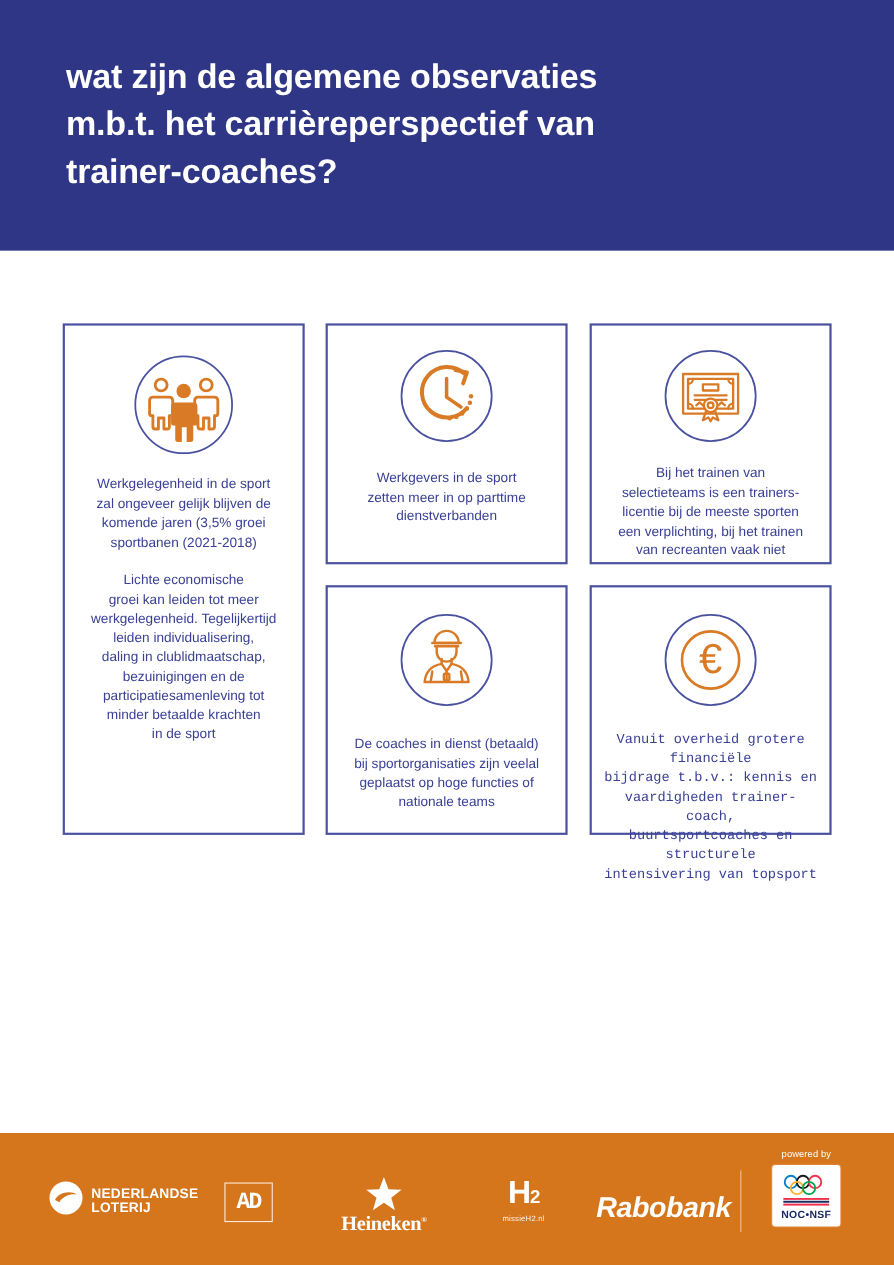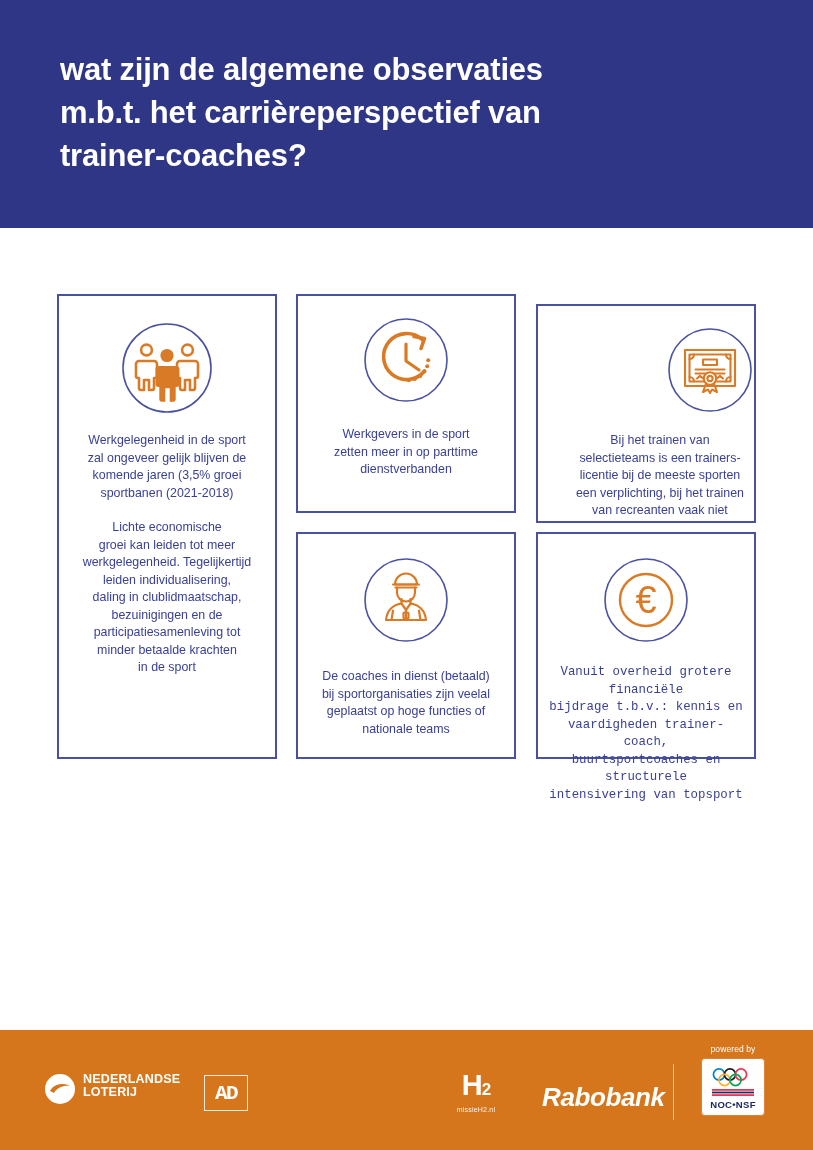--- a/index.html
+++ b/index.html
@@ -44,21 +44,21 @@
   .card {
     position: absolute;
     border: 2px solid #4A52A0;
     background: #ffffff;
     display: flex;
     flex-direction: column;
     align-items: center;
   }
   .card-tall   { left: 57px;  top: 66px;  width: 220px; height: 465px; }
   .card-clock  { left: 296px; top: 66px;  width: 220px; height: 219px; }
-  .card-cert   { left: 536px; top: 76px;  width: 220px; height: 219px; align-items: flex-end; }
+  .card-cert   { left: 536px; top: 66px;  width: 220px; height: 219px; }
   .card-coach  { left: 296px; top: 304px; width: 220px; height: 227px; }
   .card-euro   { left: 536px; top: 304px; width: 220px; height: 227px; }
 
   .icon-wrap {
     display: flex;
     align-items: center;
     justify-content: center;
   }
   .card-tall  .icon-wrap { margin-top: 26px; }
   .card-clock .icon-wrap { margin-top: 20px; }
@@ -86,21 +86,21 @@
     position: absolute;
     left: 0; top: 1030px;
     width: 813px; height: 120px;
     background: #D6761C;
   }
   .footer-inner {
     position: relative;
     width: 813px; height: 120px;
   }
   .logo { position: absolute; color: #ffffff; }
-  .nl-row { display: flex; align-items: flex-start; gap: 7px; }
+  .nl-row { display: flex; align-items: flex-end; gap: 7px; }
   .nl-text {
     font-size: 12.5px; font-weight: bold;
     line-height: 13px; letter-spacing: 0.2px;
     color: #ffffff; white-space: pre-line;
   }
 
   
   .logo-ad {
     left: 204px; top: 45px;
     width: 44px; height: 36px;
@@ -335,20 +335,28 @@
           </svg>
           <div class="nl-text">NEDERLANDSE
 LOTERIJ</div>
         </div>
       </div>
 
       <div class="logo logo-ad">
         <span class="ad-text">AD</span>
       </div>
 
+      <div class="logo logo-heineken">
+        <svg width="36" height="34" viewBox="0 0 36 34" style="display:block;margin:0 auto;">
+          <path d="M18 2 L22.2 13.2 L34 13.6 L24.7 20.9 L28 32.2 L18 25.4 L8 32.2 L11.3 20.9 L2 13.6 L13.8 13.2 Z" fill="#ffffff"></path>
+        </svg>
+        <div class="hk-name">
+          <span>Heineken</span><span class="hk-reg">®</span>
+        </div>
+      </div>
 
       <div class="logo logo-h2">
         <div class="h2-main">
           <span>H</span><span class="h2-sup">2</span>
         </div>
         <div class="h2-sub">missieH2.nl</div>
       </div>
 
       <div class="logo logo-rabo">Rabobank</div>
 

